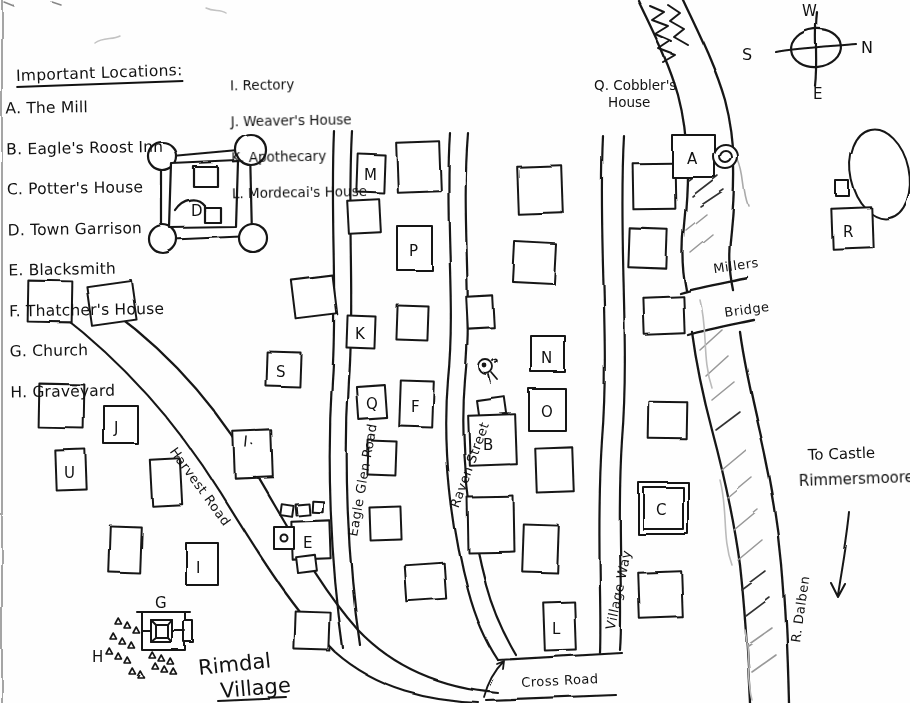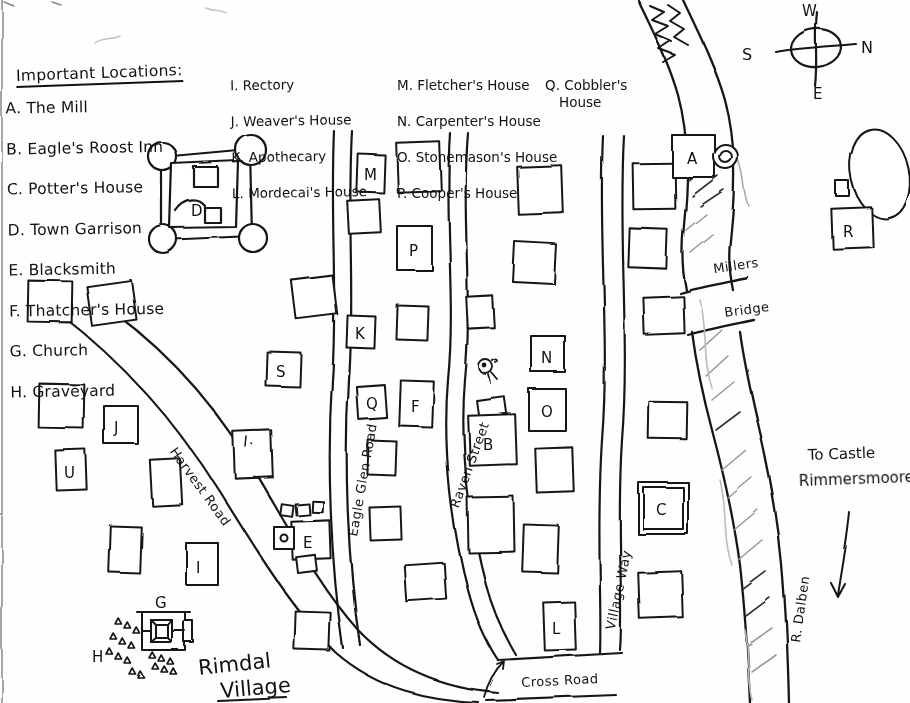--- a/index.html
+++ b/index.html
@@ -259,24 +259,18 @@
     <div class="li">H. Graveyard</div>
   </div>
 
   <div class="ov c2 tilt1" style="left:231px;top:57px;width:155px;">
     <div class="li">I. Rectory</div>
     <div class="li">J. Weaver's House</div>
     <div class="li">K. Apothecary</div>
     <div class="li">L. Mordecai's House</div>
   </div>
 
-  <div class="ov c3" style="left:397px;top:58px;width:175px;">
-    <div class="li">M. Fletcher's House</div>
-    <div class="li">N. Carpenter's House</div>
-    <div class="li">O. Stonemason's House</div>
-    <div class="li">P. Cooper's House</div>
-  </div>
-
-  <div class="ov c4" style="left:545px;top:58px;width:88px;">
+
+  <div class="ov c4" style="left:594px;top:58px;width:88px;">
     <div class="li">Q. Cobbler's House</div>
   </div>
 
 </div>
 
 </body></html>

